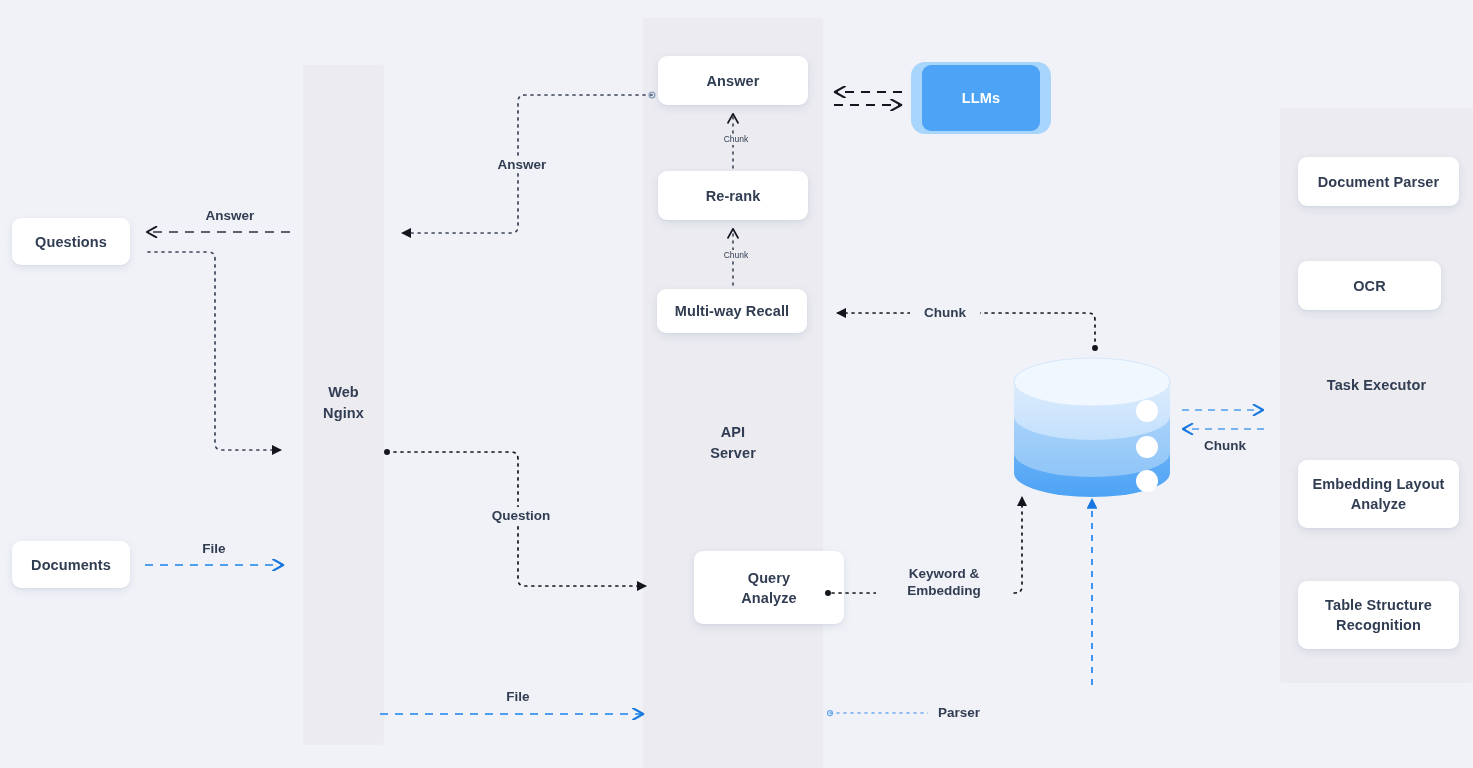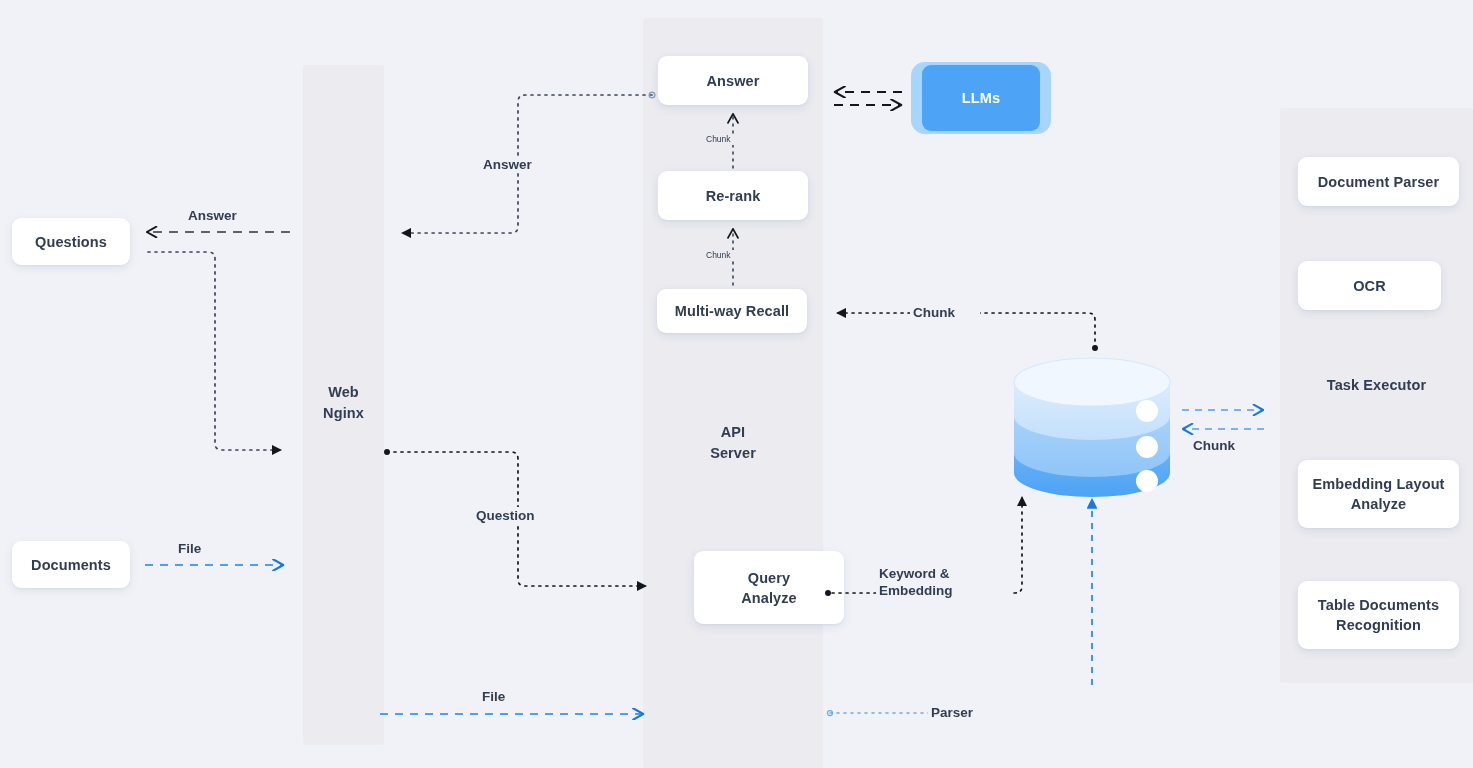--- a/index.html
+++ b/index.html
@@ -73,21 +73,21 @@
   
   #wires{position:absolute;left:0;top:0;width:1473px;height:768px;pointer-events:none;}
 
   
   .elabel{
     position:absolute;
     color:#313d52;
     font-size:13.5px;
     font-weight:700;
     line-height:17px;
-    text-align:left;
+    text-align:center;
     white-space:pre-line;
     background:#f1f2f7;
     padding:0 3px;
   }
   .elabel.on-zone{background:#ebebf0;}
   .elabel.small{
     font-size:8.5px;
     font-weight:400;
     line-height:11px;
     letter-spacing:0;
@@ -129,21 +129,21 @@
     </div>
   </div>
 
   <div class="node" style="left:1298px;top:157px;width:161px;height:49px;">Document Parser</div>
 
   <div class="node" style="left:1298px;top:261px;width:143px;height:49px;">OCR</div>
 
   <div class="node" style="left:1298px;top:460px;width:161px;height:68px;">Embedding Layout
 Analyze</div>
 
-  <div class="node" style="left:1298px;top:581px;width:161px;height:68px;">Table Documents
+  <div class="node" style="left:1298px;top:581px;width:161px;height:68px;">Table Structure
 Recognition</div>
 
   <div class="db" style="left:1012px;top:355px;width:160px;height:148px;">
     <svg width="160" height="148" viewBox="0 0 160 148" xmlns="http://www.w3.org/2000/svg">
       <defs>
         <linearGradient id="g1" x1="0" y1="0" x2="0" y2="1">
           <stop offset="0%" stop-color="#dcecfd"></stop>
             <stop offset="100%" stop-color="#c3e0fc"></stop>
         </linearGradient>
         <linearGradient id="g2" x1="0" y1="0" x2="0" y2="1">

